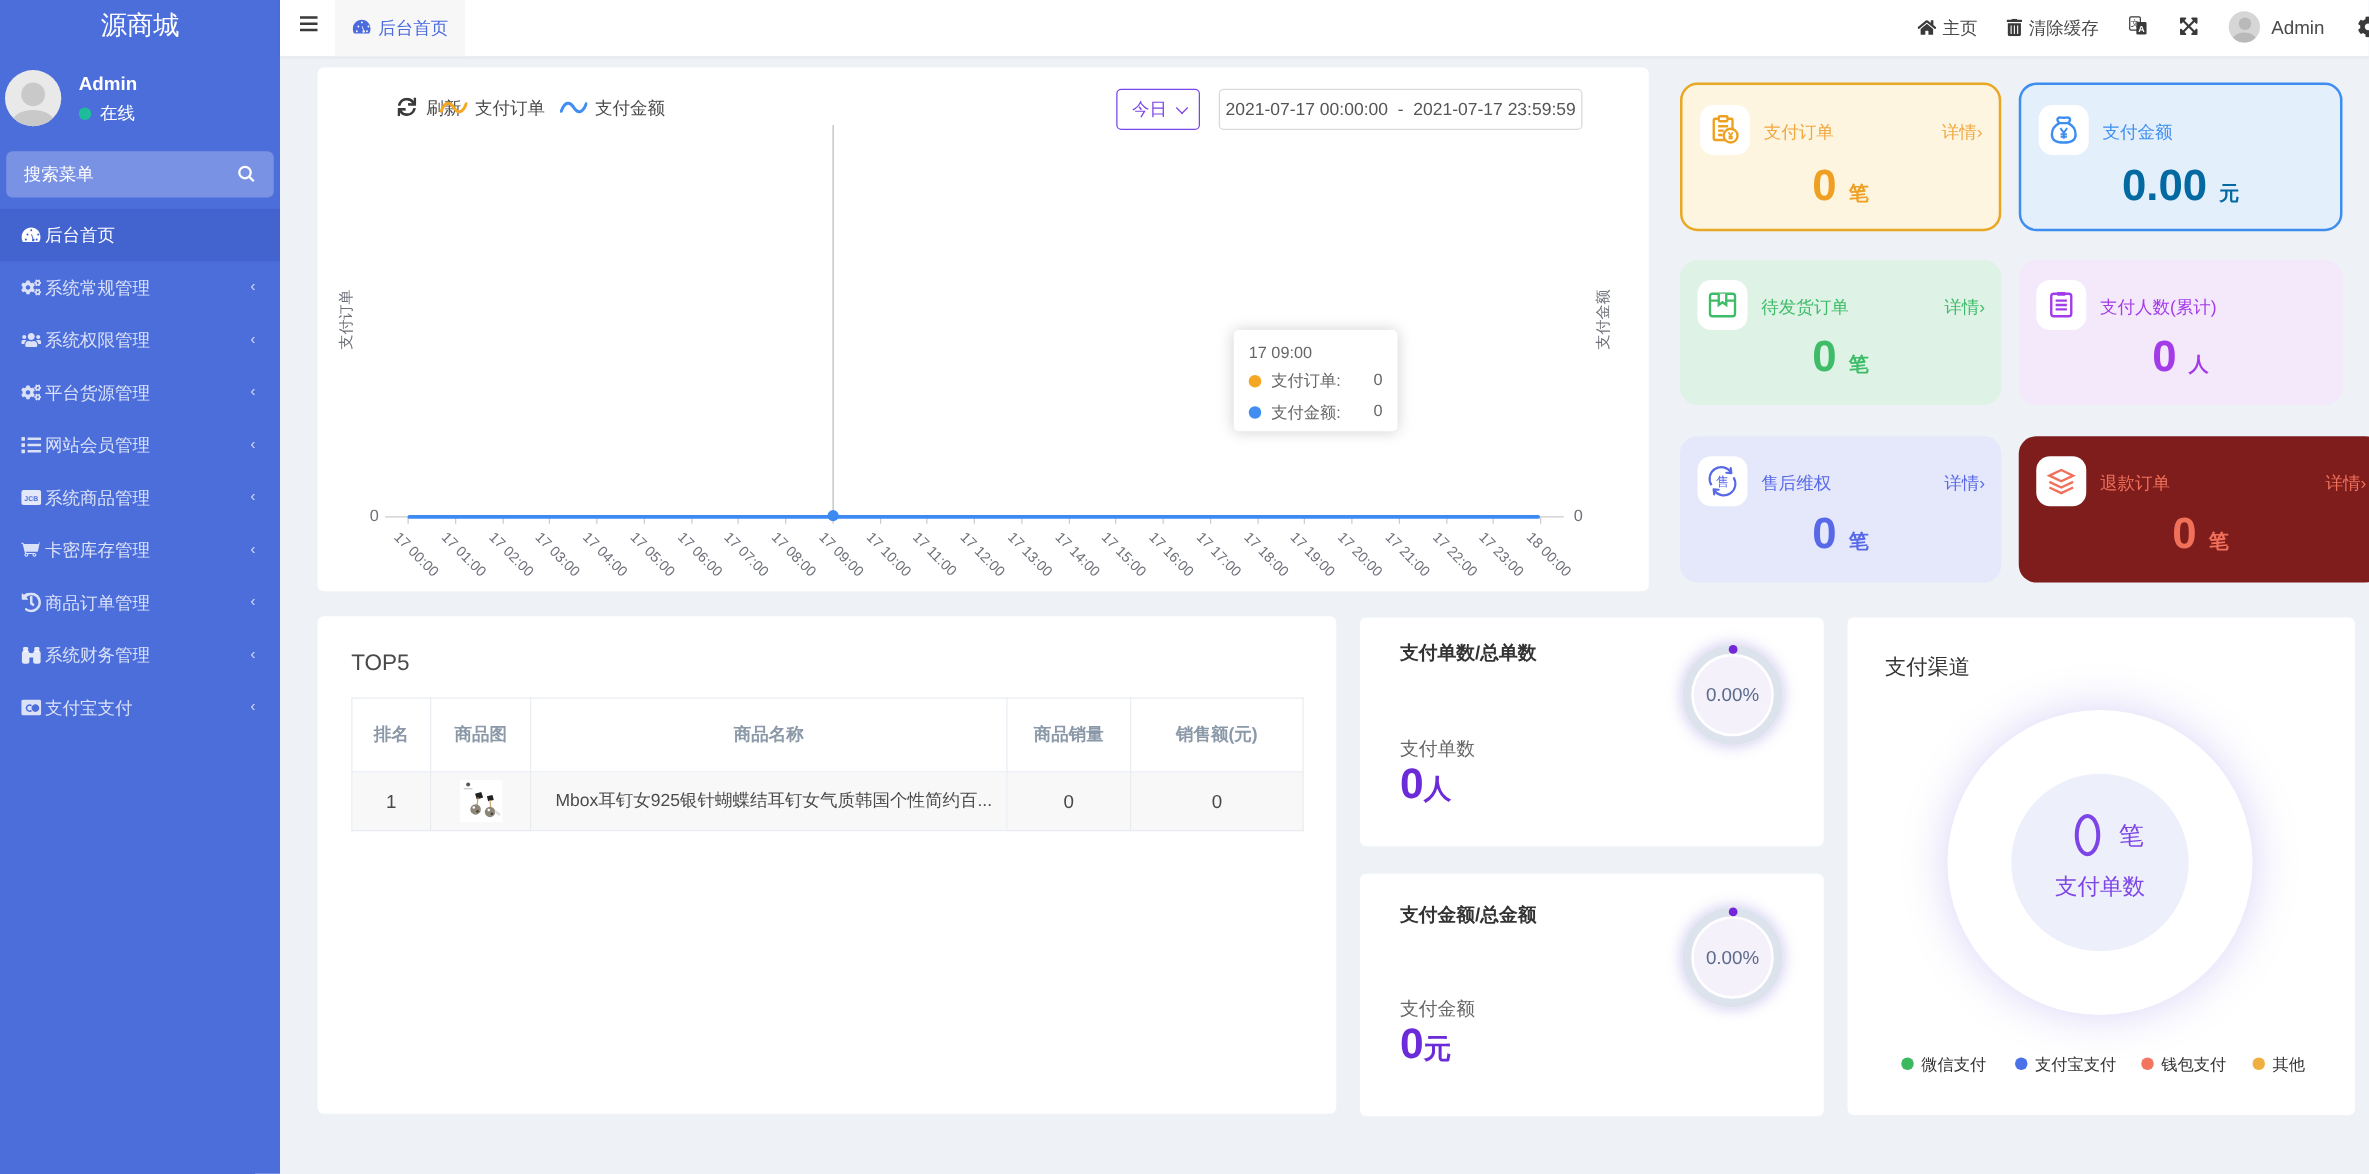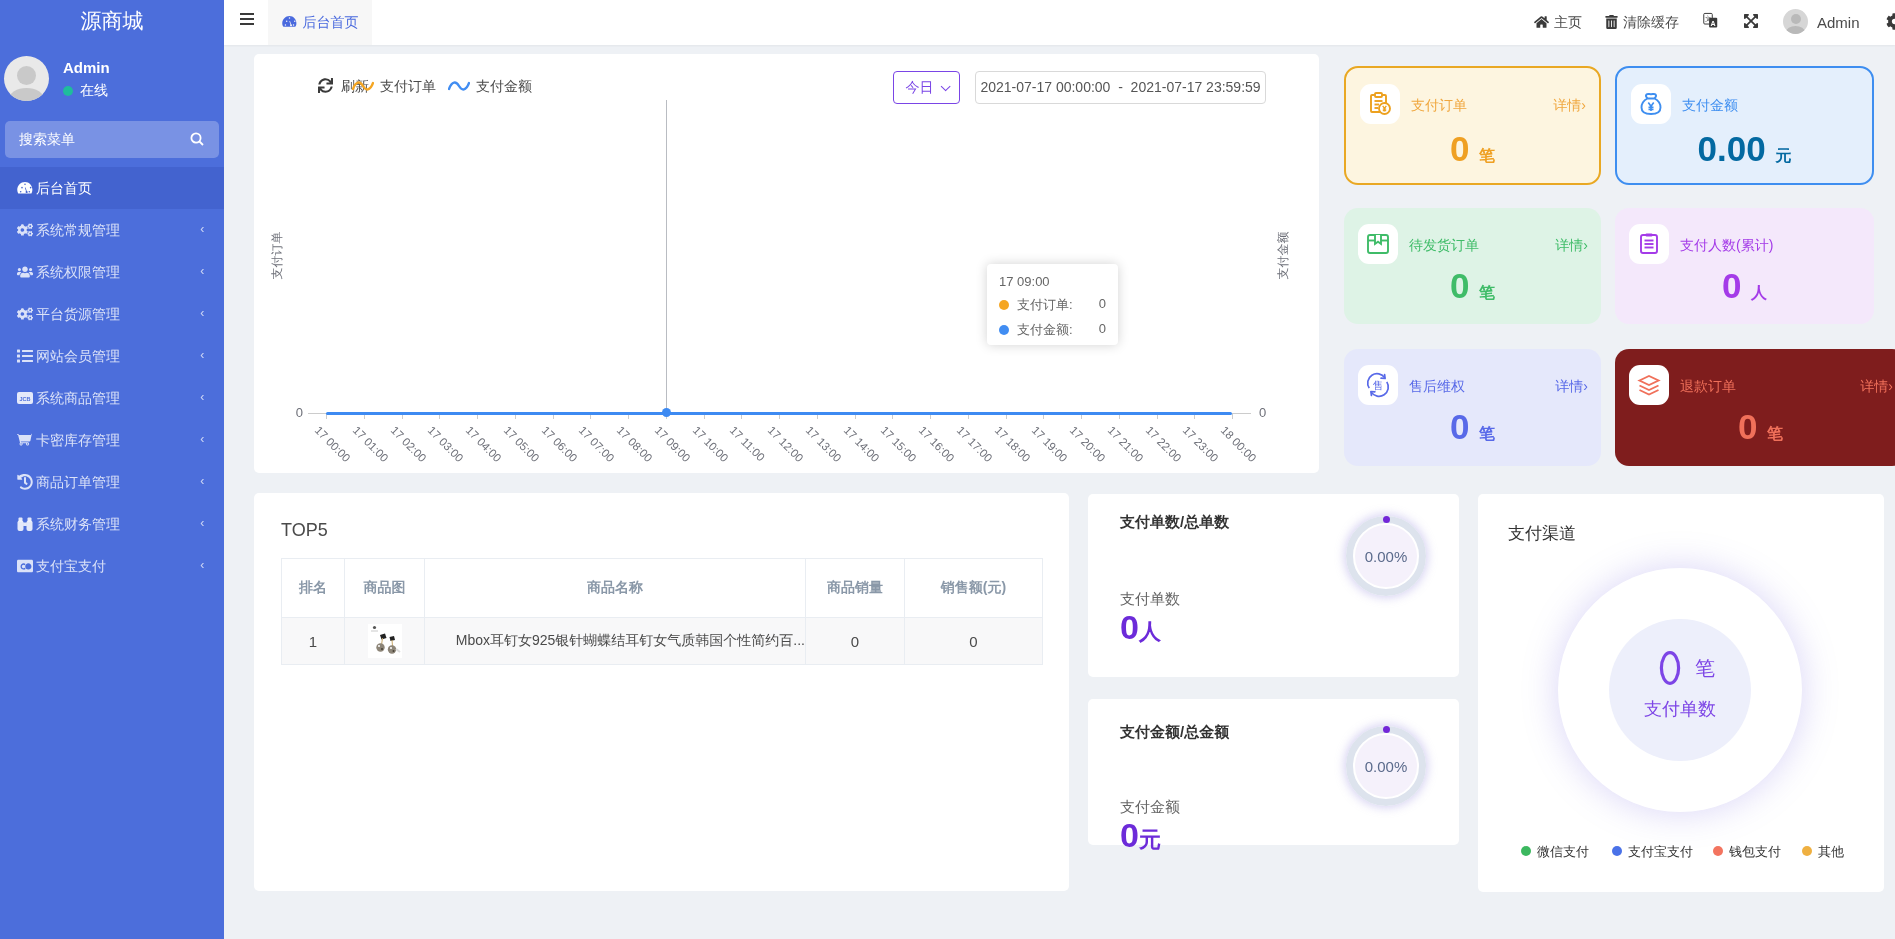--- a/index.html
+++ b/index.html
@@ -54,21 +54,21 @@
 .stat .isq { position:absolute; left:14px; top:16px; width:40px; height:40px; background:#fff; border-radius:11px; }
 .stat .isq svg { position:absolute; left:7px; top:7px; }
 .stat .st { position:absolute; left:65px; top:29px; font-size:14px; }
 .stat .sd { position:absolute; right:13px; top:29px; font-size:14px; }
 .stat .sv { position:absolute; left:0; width:100%; text-align:center; font-size:35px; font-weight:bold; }
 .stat .sv span { font-size:16px; }
 
 
 #top5 { left:254px; top:493px; width:815px; height:398px; }
 #midA { left:1088px; top:494px; width:371px; height:183px; }
-#midB { left:1088px; top:699px; width:371px; height:146px; }
+#midB { left:1088px; top:699px; width:371px; height:194px; }
 #chan { left:1478px; top:494px; width:406px; height:398px;padding-left:36px; }
 table.t5 { border-collapse:collapse; position:absolute; left:27px; top:65px; width:761px; font-size:14px; color:#4a4a4a; table-layout:fixed; }
 table.t5 th { font-weight:bold; color:#8a98a8; height:59px; border:1px solid #e9edf2; background:#fff; font-size:14px; }
 table.t5 td { height:47px; border:1px solid #e9edf2; background:#f8f8f9; text-align:center; font-size:15px; }
 .gauge { position:absolute; width:80px; height:80px; }
 .gauge .ring { position:absolute; left:0; top:0; width:80px; height:80px; border-radius:50%; border:7px solid #dde3ed; box-shadow:0 0 10px 2px rgba(150,140,220,0.38); }
 .gauge .disc { position:absolute; left:9px; top:9px; width:62px; height:62px; border-radius:50%; background:#f5f1fb; }
 .gauge .pct { position:absolute; left:0; top:32px; width:100%; text-align:center; font-size:15px; color:#5b6b8c; }
 .gauge .pdot { position:absolute; left:36.5px; top:-0.5px; width:7px; height:7px; border-radius:50%; background:#7327d8; }
 .mtitle { position:absolute; left:32px; font-size:15px; font-weight:bold; color:#333; }
@@ -395,21 +395,21 @@
               <line x1="14.5" y1="14" x2="13.5" y2="21" stroke="#c9a96a" stroke-width="1"></line>
               <line x1="24" y1="16" x2="24.5" y2="22" stroke="#c9a96a" stroke-width="1"></line>
               <circle cx="12.5" cy="23.5" r="4.2" fill="#8d8578"></circle>
               <circle cx="24" cy="25.5" r="4.2" fill="#8d8578"></circle>
               <circle cx="11" cy="22" r="1" fill="#fff"></circle>
               <circle cx="14" cy="25" r="1" fill="#463f35"></circle>
               <circle cx="23" cy="24" r="1" fill="#fff"></circle>
               <circle cx="25.5" cy="27" r="1" fill="#463f35"></circle>
               <path d="M28 25 l4 3" stroke="#ddd" stroke-width="2"></path>
             </svg></td>
-      <td style="text-align:right;padding-left:8px;white-space:nowrap;overflow:hidden;font-size:14px;">Mbox耳钉女925银针蝴蝶结耳钉女气质韩国个性简约百...</td>
+      <td style="text-align:center;padding-left:8px;white-space:nowrap;overflow:hidden;font-size:14px;">Mbox耳钉女925银针蝴蝶结耳钉女气质韩国个性简约百...</td>
       <td>0</td>
       <td>0</td>
     </tr>
   </tbody>
     </table>
 </div>
 
 <div class="card" id="midA">
   <div class="mtitle" style="top:19px;">支付单数/总单数</div>
   <div class="gauge" style="left:258px;top:22px;">

